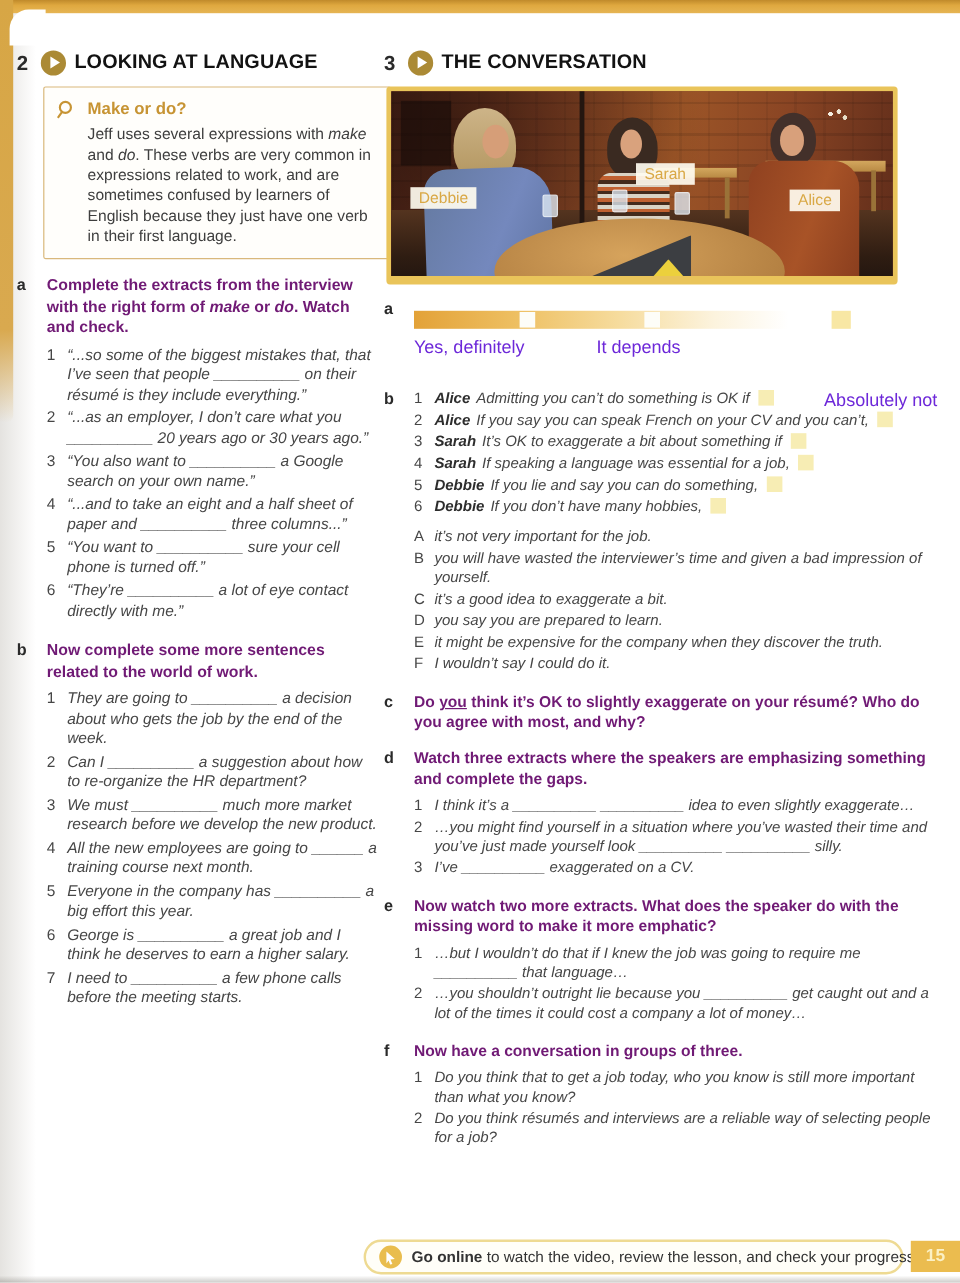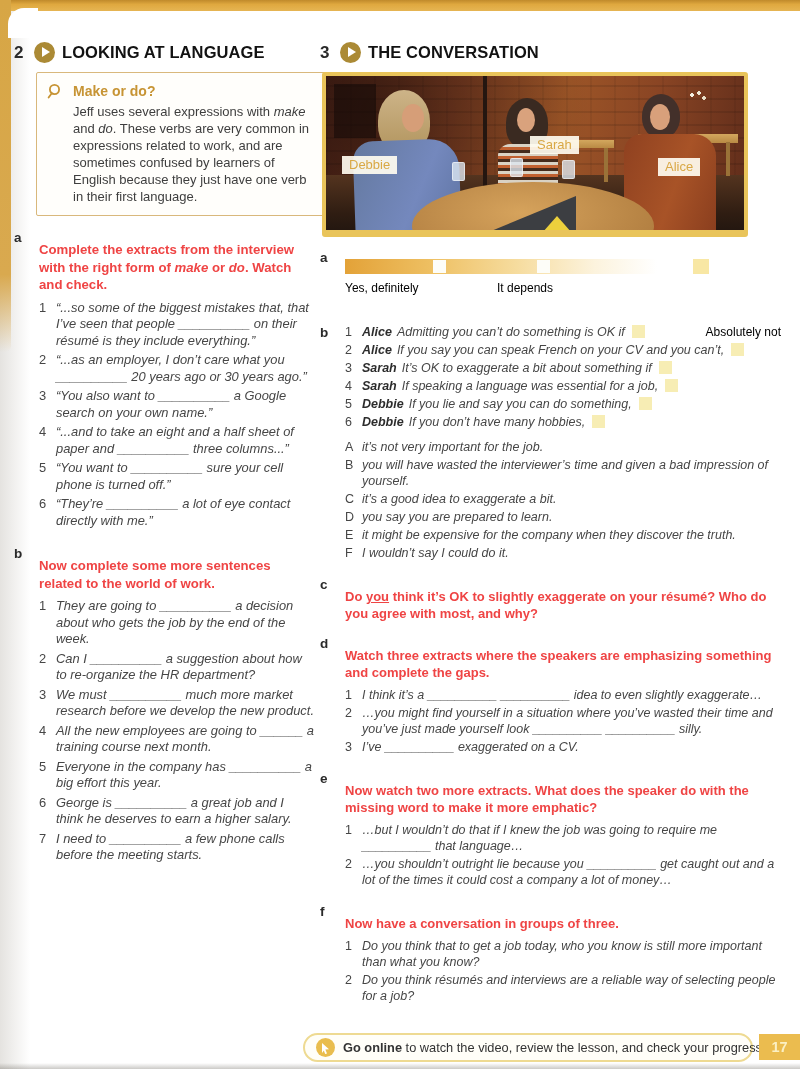--- a/index.html
+++ b/index.html
@@ -37,21 +37,21 @@
   .tipbox { position:relative; margin-left:22px; width:242px; border:1.5px solid #d9b87c;
     border-radius:2px; padding:9px 10px 10px 36px; background:#fffefb; }
   .tip-icon { position:absolute; left:10px; top:10px; }
   .tip-title { font-size:14px; color:#c79434; font-weight:bold; }
   .tip-body { margin:3px 0 0 0; font-size:13px; line-height:17px; color:#3e3e3e; }
 
   
   .ex { display:flex; margin-top:13px; }
   .ex .lbl { width:25px; flex:none; font-weight:bold; font-size:13.5px; color:#2a2a2a; padding-top:1px; }
   .ex .exbody { flex:1; min-width:0; }
-  .heading { font-weight:bold; font-size:13.2px; line-height:17.5px; color:#ef4444; margin:12px 0 6px 0; }
+  .heading { font-weight:bold; font-size:13.2px; line-height:17.5px; color:#701a75; margin:0 0 6px 0; }
   .heading .it { font-style:italic; }
   .num-list, .opt-list { margin:0; padding:0; list-style:none; }
   .num-item { display:flex; font-size:12.9px; line-height:16.5px; color:#464646; margin-bottom:3px; }
   .num-item .n { width:17px; flex:none; }
   .num-item .t { flex:1; min-width:0;font-style:italic; }
   .col-right .num-item { font-size:12.5px; line-height:16px; margin-bottom:2px; }
   .col-right .heading { font-size:13px; line-height:17px; }
   .nm { font-weight:bold; color:#2d2d2d; margin-right:5px; }
   .opt-list { margin-top:9px; }
   .ansbox { display:inline-block; width:13px; height:13px; background:#f7edb4; margin-left:7px; vertical-align:-2px; }
@@ -115,21 +115,21 @@
   .lab-sarah  { left:204px; top:60px; }
   .lab-alice  { left:332px; top:82px; }
 
   
   .scale { position:relative; margin:8px 0 2px 0; height:52px; }
   .scale-bar { position:absolute; left:0; top:2px; width:312px; height:15px;
     background:linear-gradient(to right,#e3a238 0%,#eec063 28%,#f6dc9e 55%,#fcf3dd 80%,#ffffff 100%); }
   .gapbox { position:absolute; top:1px; width:13px; height:13px; background:#fdfdf8; }
   .gb1 { left:88px; } .gb2 { left:192px; }
   .lonebox { position:absolute; left:348px; top:2px; width:16px; height:15px; background:#f8e7a4; }
-  .scale-labels { position:absolute; left:0; top:24px; width:436px; height:16px; font-size:12px; color:#000000; }
+  .scale-labels { position:absolute; left:0; top:24px; width:436px; height:16px; font-size:15px; color:#6d28d9; }
   .sl1 { position:absolute; left:0; }
   .sl2 { position:absolute; left:152px; }
   .sl3 { position:absolute; right:0;margin-top:44px; }
 
   
   .footer-pill { position:absolute; left:303px; top:1033px; width:450px; height:29px; z-index:10;
     border:2px solid #eeda92; border-radius:16px; background:#fffef8; box-sizing:border-box;
     display:flex; align-items:center; gap:8px; padding:0 11px; font-size:12.8px; color:#333; white-space:nowrap; }
   .go-circle { width:19px; height:19px; border-radius:50%; background:#e9bd4e; flex:none;
     display:flex; align-items:center; justify-content:center; }
@@ -459,13 +459,13 @@
 </div>
 
 <div class="footer-pill">
   <span class="go-circle">
     <svg width="11" height="12" viewBox="0 0 11 12">
         <polygon points="2,11 2,1 9,7.2 5.4,7.6 7,11.4 5.2,12 3.8,8.4" fill="#ffffff"></polygon>
       </svg>
   </span>
   <span><b>Go online</b><span> to watch the video, review the lesson, and check your progress</span></span>
 </div>
-<div class="page-tab">17</div>
+<div class="page-tab">15</div>
 
 </body></html>

